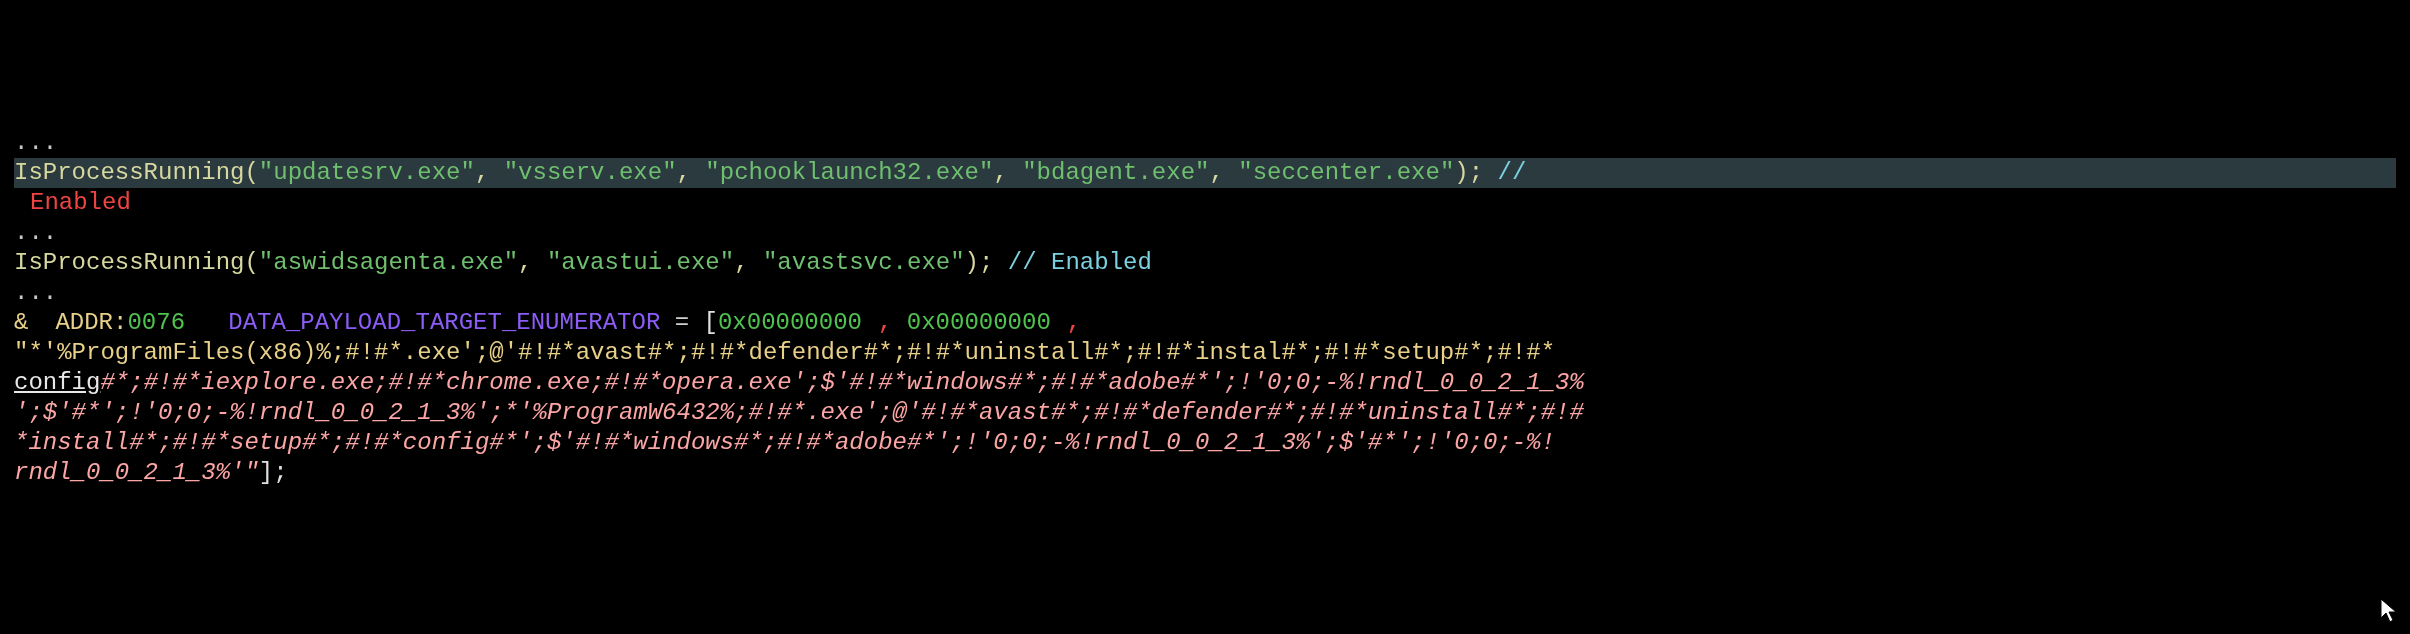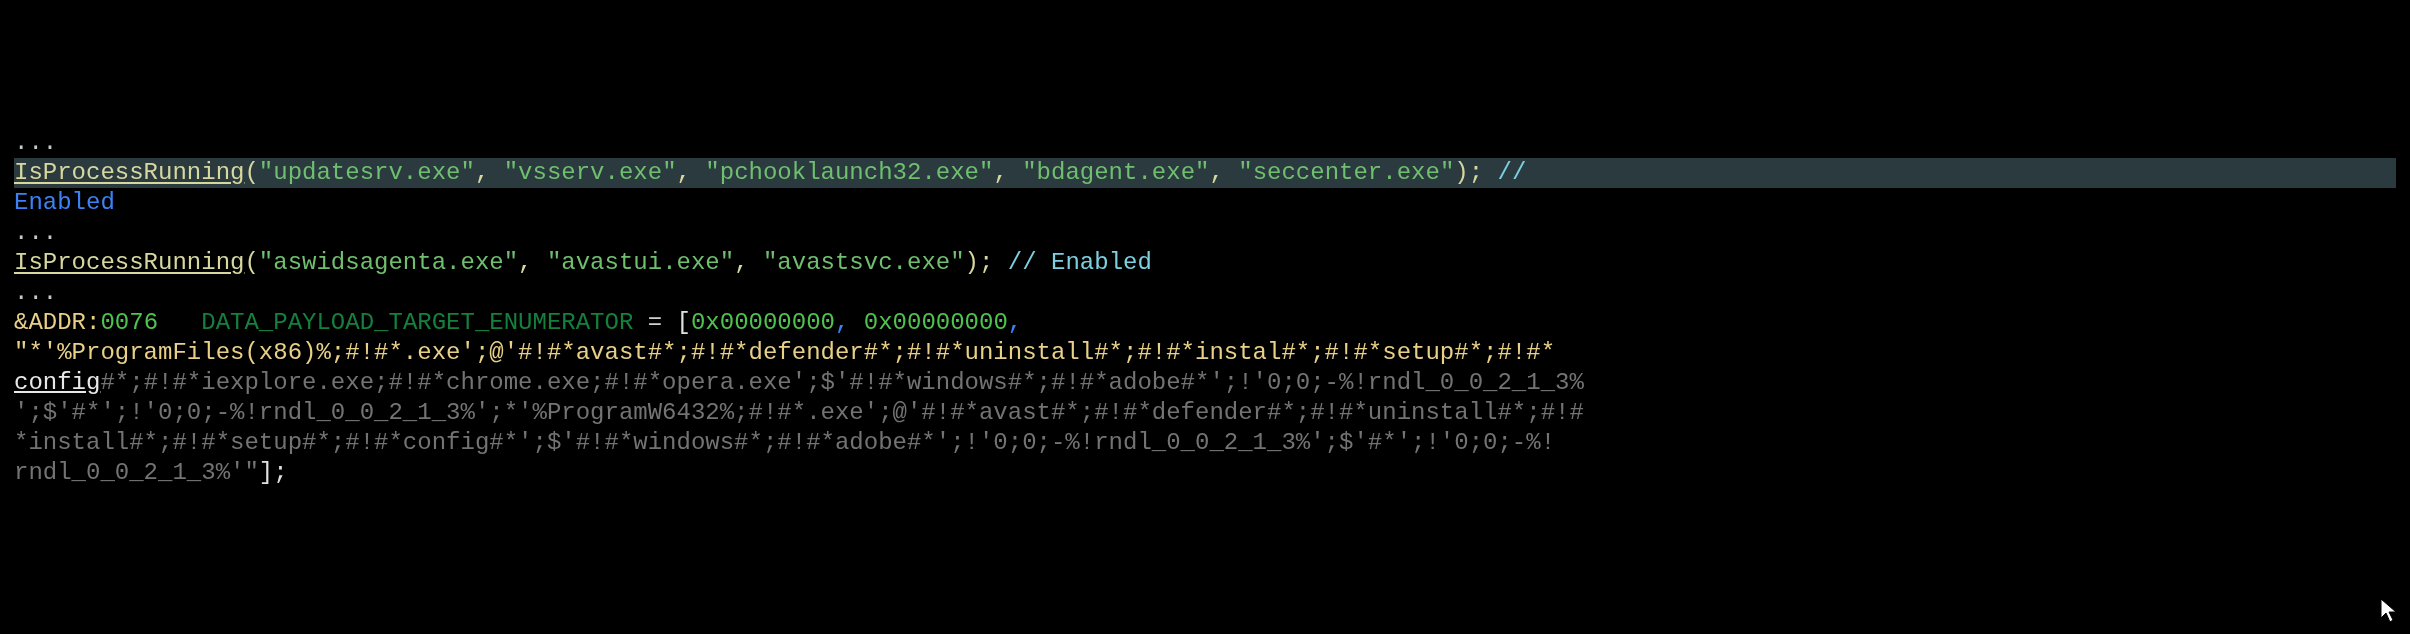--- a/index.html
+++ b/index.html
@@ -16,36 +16,36 @@
     height: 634px;
   }
   .code {
     padding: 8px 14px;
   }
   .hl-line {
     background: #2a3a3f;
     display: inline-block;
     width: 100%;
   }
-  .fn { color: #d7d7a0; text-decoration: underline; text-underline-offset: 3px; }
+  .fn { color: #d7d7a0; text-underline-offset: 3px; }
   .paren { color: #d7d7a0; }
   .str { color: #6fbf6f; }
   .comment { color: #7cd0e0; }
-  .plain { color: #3b82f6; }
+  .plain { color: #ef4444; margin-left: 16px; }
   .dots { color: #c8c8c8; }
   .addr-amp { color: #e8d088; }
-  .addr-key { color: #e8d088; }
+  .addr-key { color: #e8d088; margin-left: 27px; }
   .addr-num { color: #4fc34f; font-weight: normal; }
-  .ident { color: #15803d; }
+  .ident { color: #8b5cf6; }
   .eq { color: #d0d0d0; }
   .bracket { color: #e0e0e0; }
   .hex { color: #4fc34f; }
   .dstr-y { color: #e8d088; }
   .dstr-w { color: #e8e8e8; text-decoration: underline; }
-  .dstr-p { color: #737373; }
+  .dstr-p { color: #fca5a5; font-style: italic; }
   .cursor {
     position: absolute;
     right: 10px;
     bottom: 10px;
     width: 20px;
     height: 26px;
     pointer-events: none;
   }
 </style>
 </head>

